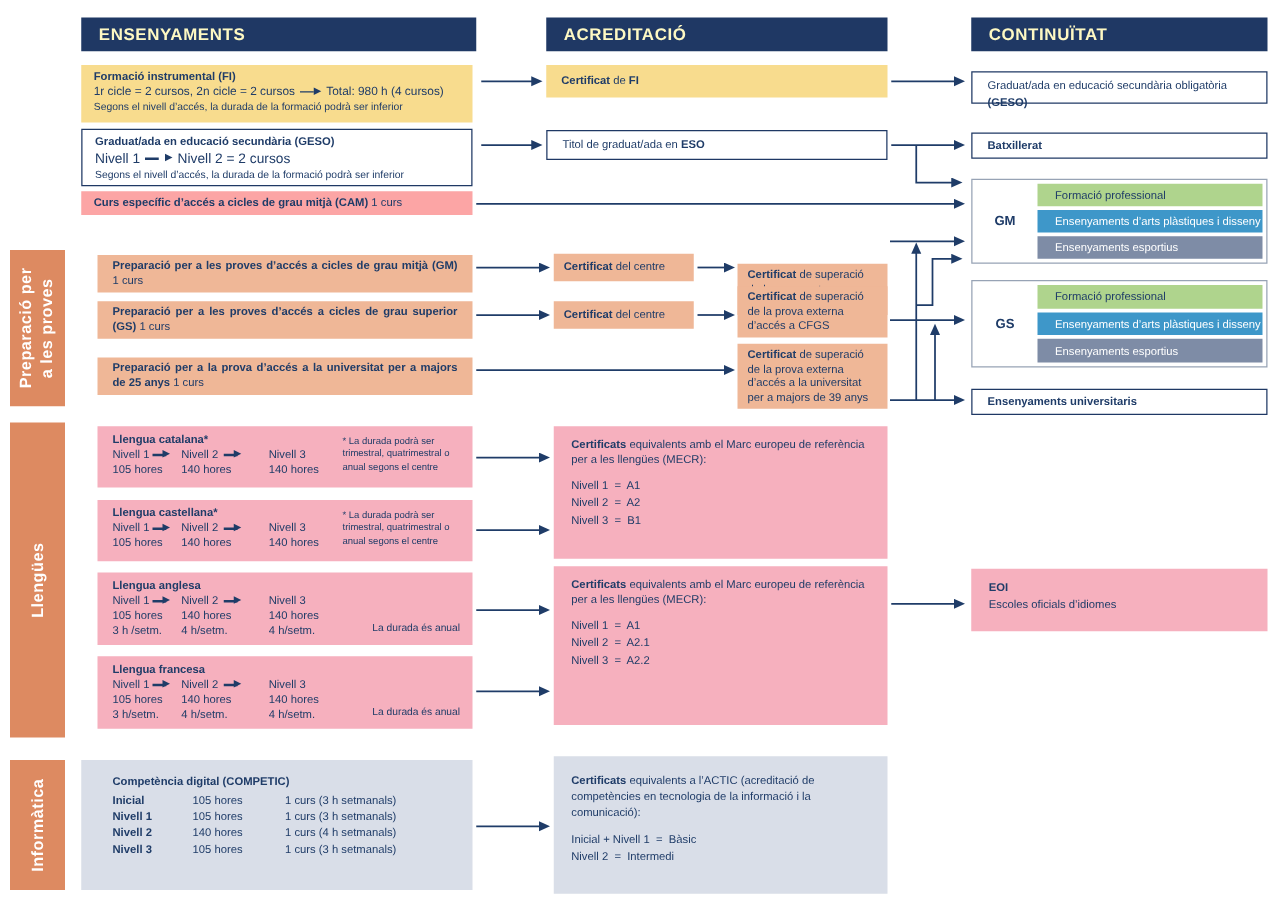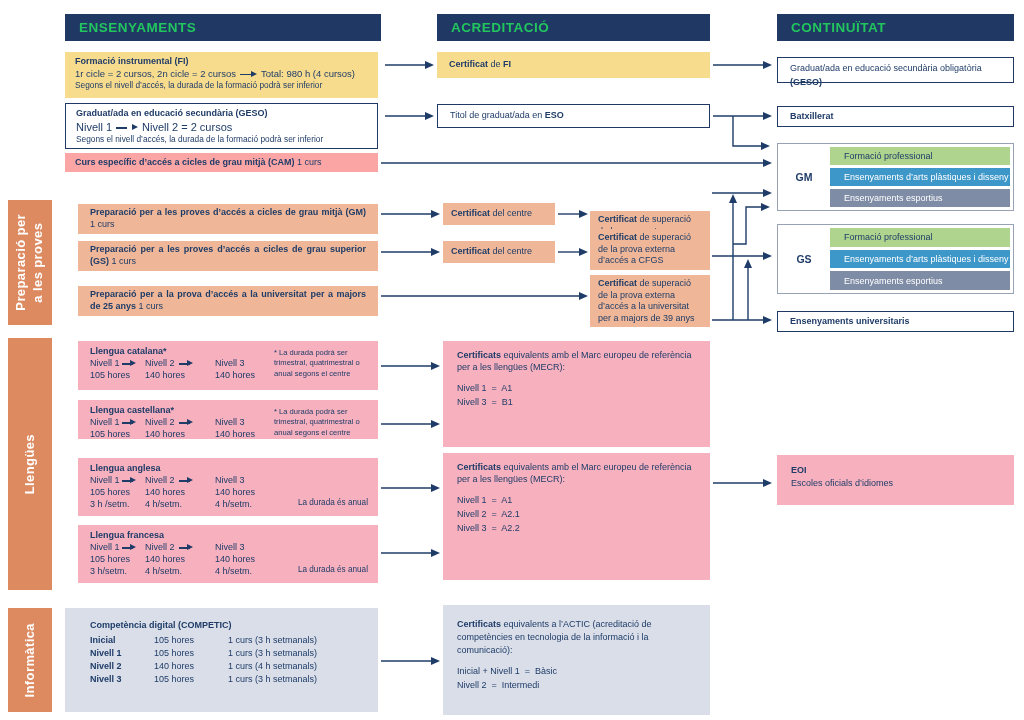--- a/index.html
+++ b/index.html
@@ -1,19 +1,19 @@
 <!DOCTYPE html>
 <html><head>
 <meta charset="utf-8">
 <style>
   html,body{margin:0;padding:0;background:#fff;}
   body{width:1024px;height:720px;position:relative;overflow:hidden;
        font-family:"Liberation Sans",sans-serif;color:#1F3C68;}
   .abs{position:absolute;box-sizing:border-box;}
-  .hdr{background:#1F3864;color:#22c55e;font-weight:700;font-size:13.5px;
+  .hdr{background:#1F3864;color:#fef9c3;font-weight:700;font-size:13.5px;
        letter-spacing:.5px;display:flex;align-items:center;padding-left:14px;}
   .box{font-size:9px;line-height:1.32;color:#1F3C68;}
   .b{font-weight:700;}
   .yellow{background:#F8DC8E;}
   .salmon{background:#EFB797;}
   .pink{background:#F6B0BE;}
   .grayb{background:#fca5a5;}
   .bluegray{background:#D9DEE8;}
   .navybrd{background:#fff;border:1px solid #1F3864;}
   .rail{background:#DD8A61;color:#fff;display:flex;align-items:center;justify-content:center;}
@@ -103,21 +103,21 @@
     <span class="lc3">Nivell 3</span>
   </div>
   <div class="lrow">
     <span class="lc1">105 hores</span>
     <span class="lc2">140 hores</span>
     <span class="lc3">140 hores</span>
   </div>
   <div class="abs note-sm" style="right:8px;top:7px;width:96px;">* La durada podrà ser trimestral, quatrimestral o anual segons el centre</div>
 </div>
 
-<div class="abs box pink" style="left:78px;top:400px;width:300px;height:39px;padding:5px 12px;">
+<div class="abs box pink" style="left:78px;top:400px;width:300px;height:49px;padding:5px 12px;">
   <div class="b">Llengua castellana*</div>
   <div class="lrow">
     <span class="lc1">
         <span>Nivell 1</span>
         <span class="iarr" style="width:14px;margin:0 0 0 2px;"></span>
       </span>
     <span class="lc2">
         <span>Nivell 2</span>
         <span class="iarr" style="width:14px;margin:0 0 0 4px;"></span>
       </span>
@@ -222,20 +222,21 @@
 <div class="abs box salmon" style="left:590px;top:229px;width:120px;height:41px;padding:3px 8px;line-height:1.28;">
   <span class="b">Certificat</span><span> de superació de la prova externa d’accés a CFGS</span>
 </div>
 <div class="abs box salmon" style="left:590px;top:275px;width:120px;height:52px;padding:3px 8px;line-height:1.28;">
   <span class="b">Certificat</span><span> de superació de la prova externa d’accés a la universitat per a majors de 39 anys</span>
 </div>
 
 <div class="abs box pink" style="left:443px;top:341px;width:267px;height:106px;padding:9px 14px;">
   <div style="margin-bottom:8px;"><span class="b">Certificats</span><span> equivalents amb el Marc europeu de referència per a les llengües (MECR):</span></div>
   <div class="pre" style="line-height:1.55;">Nivell 1  =  A1</div>
+  <div class="pre" style="line-height:1.55;">Nivell 2  =  A2</div>
   <div class="pre" style="line-height:1.55;">Nivell 3  =  B1</div>
 </div>
 
 <div class="abs box pink" style="left:443px;top:453px;width:267px;height:127px;padding:9px 14px;">
   <div style="margin-bottom:8px;"><span class="b">Certificats</span><span> equivalents amb el Marc europeu de referència per a les llengües (MECR):</span></div>
   <div class="pre" style="line-height:1.55;">Nivell 1  =  A1</div>
   <div class="pre" style="line-height:1.55;">Nivell 2  =  A2.1</div>
   <div class="pre" style="line-height:1.55;">Nivell 3  =  A2.2</div>
 </div>
 

